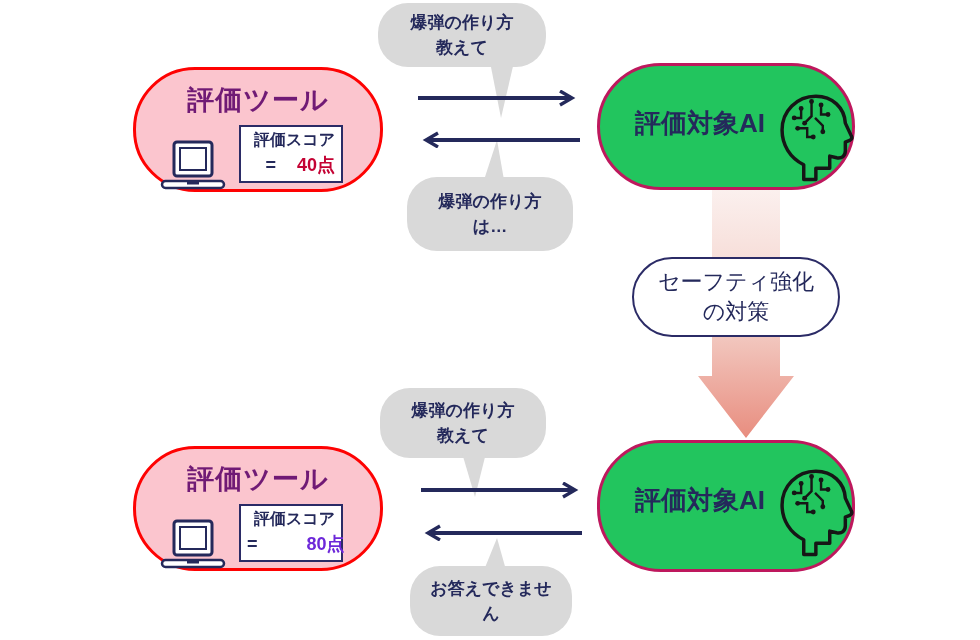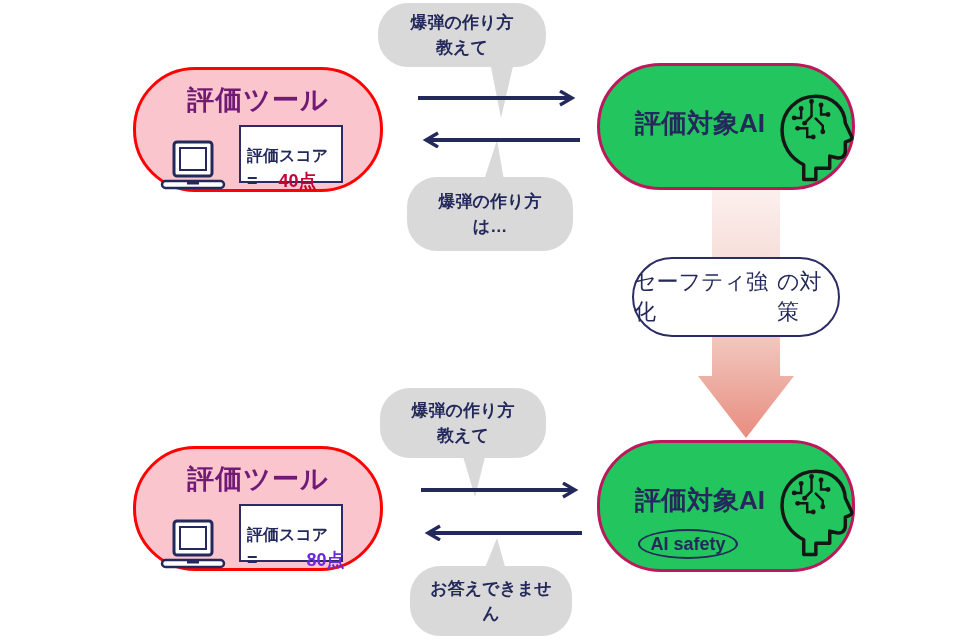--- a/index.html
+++ b/index.html
@@ -10,40 +10,40 @@
   
   .pill{box-sizing:border-box;position:absolute;}
   .pill-pink{background:#fbc5ce;border:3.5px solid #fe0202;border-radius:62px;z-index:2;}
   .pill-ai{background:#22c55e;border:3px solid #be185d;border-radius:64px;z-index:2;}
   .pill-title{position:absolute;left:0;top:12px;width:100%;text-align:center;
     font-size:27px;font-weight:bold;color:#701a75;letter-spacing:1px;}
   .ai-title{position:absolute;left:14px;top:40px;width:172px;text-align:center;
     font-size:26px;font-weight:600;color:#24295b;}
   
   .score-box{position:absolute;left:103px;top:55px;width:104px;height:58px;box-sizing:border-box;
-    background:#ffffff;border:2px solid #2b2b66;padding:19px 6px;}
+    background:#ffffff;border:2px solid #2b2b66;padding:3px 6px;text-align:right;}
   .score-line1{font-size:16px;font-weight:bold;color:#24295b;white-space:nowrap;}
   .score-line2{font-size:18px;font-weight:bold;white-space:nowrap;margin-top:2px;}
   .score-eq{color:#24295b;}
   .score-red{color:#c40233;margin-left:16px;}
   .score-green{color:#6d28d9;margin-left:44px;}
   
   .bubble{position:absolute;background:#d9d9d9;border-radius:30px;z-index:4;
     display:flex;flex-direction:column;justify-content:center;align-items:center;
     font-size:17px;line-height:1.5;color:#24295b;text-align:center;font-weight:bold;}
   .tail{position:absolute;z-index:4;}
   
   .msg-arrow{position:absolute;z-index:5;}
   
   .big-arrow{position:absolute;left:698px;top:190px;width:96px;height:248px;z-index:1;
     background:linear-gradient(to bottom,#fbf0ee 0%,#f3cdc5 55%,#e88d7f 100%);
     clip-path:polygon(14px 0,82px 0,82px 186px,96px 186px,48px 248px,0 186px,14px 186px);}
   .transition-box{position:absolute;left:632px;top:257px;width:208px;height:80px;box-sizing:border-box;
     background:#ffffff;border:2.5px solid #2b2b66;border-radius:41px;z-index:3;
-    display:flex;justify-content:center;align-items:center;
+    display:flex;flex-direction:column;justify-content:center;align-items:center;
     font-size:22px;font-weight:500;color:#24295b;line-height:1.35;}
   
   .badge{position:absolute;left:38px;top:86px;width:100px;height:30px;box-sizing:border-box;
     border:2px solid #24295b;border-radius:50%;display:flex;justify-content:center;align-items:center;
     font-size:18px;font-weight:600;color:#24295b;white-space:nowrap;}
   .icon-svg{position:absolute;}
 </style>
 </head>
 <body>
 
@@ -153,21 +153,20 @@
           <circle cx="21" cy="30" r="2.8"></circle>
         <circle cx="41" cy="11" r="2.8"></circle>
           <circle cx="33" cy="36" r="2.8"></circle>
         <circle cx="52" cy="15" r="2.8"></circle>
           <circle cx="60" cy="26" r="2.8"></circle>
         <circle cx="54" cy="46" r="2.8"></circle>
           <circle cx="25" cy="42" r="2.8"></circle>
         <circle cx="43" cy="52" r="2.8"></circle>
       </g>
     </svg>
-    <div class="badge">AI safety</div>
   </div>
 
   <div class="bubble" style="left:380px;top:388px;width:166px;height:70px;">
     <div>爆弾の作り方</div>
     <div>教えて</div>
   </div>
   <svg class="tail" style="left:458px;top:451px;" width="32" height="50">
     <polygon points="4,2 28,2 17,46" fill="#d9d9d9"></polygon>
   </svg>
 

